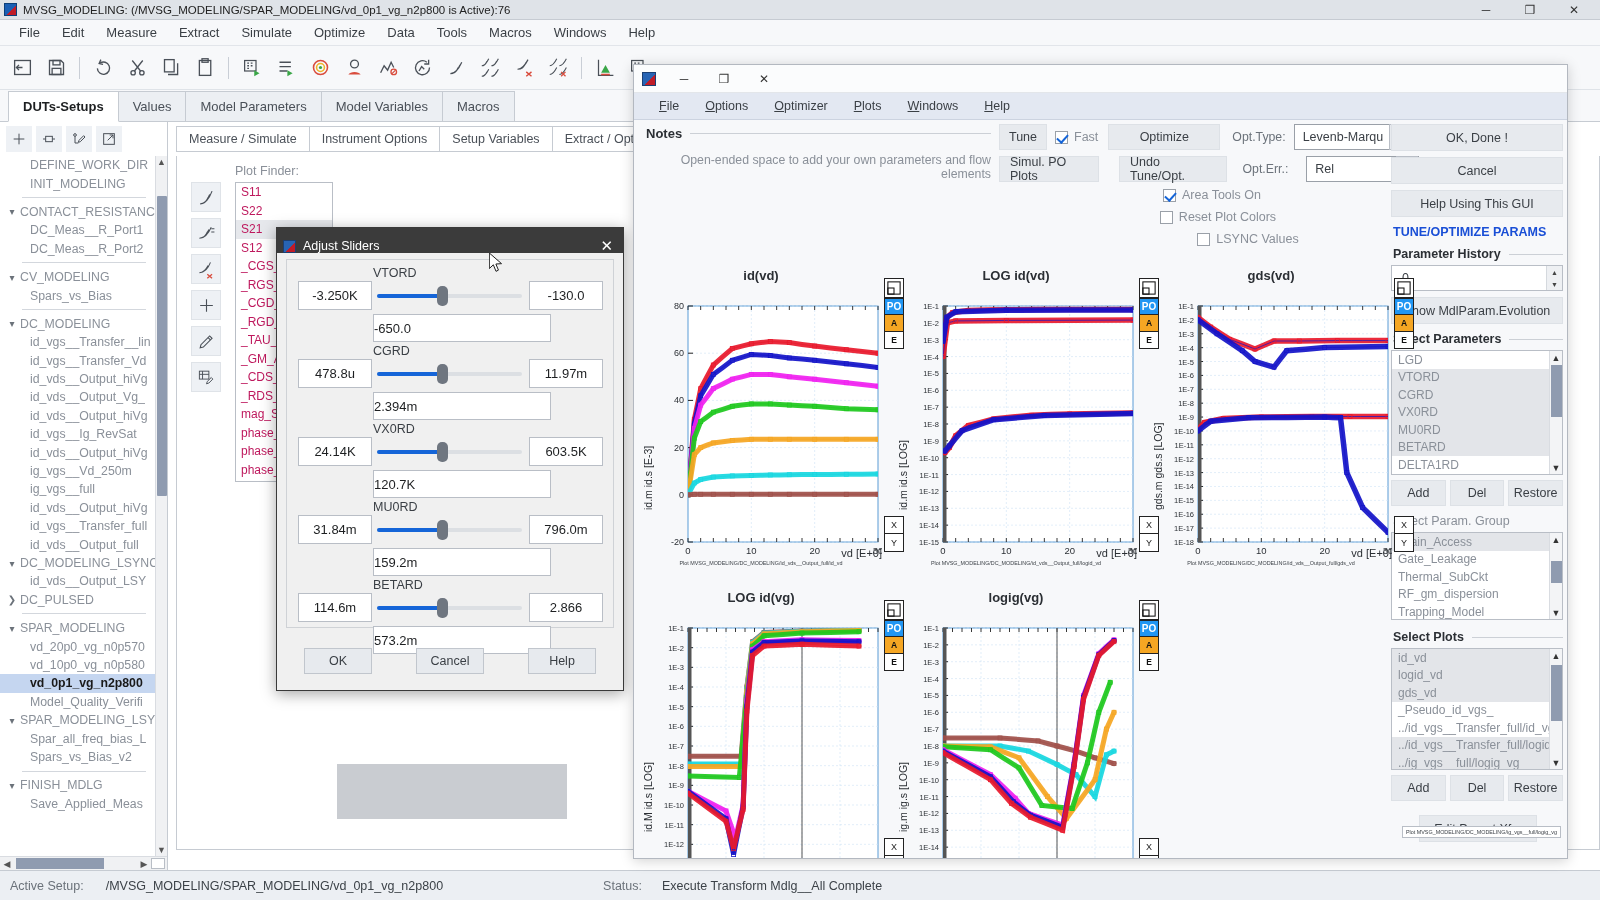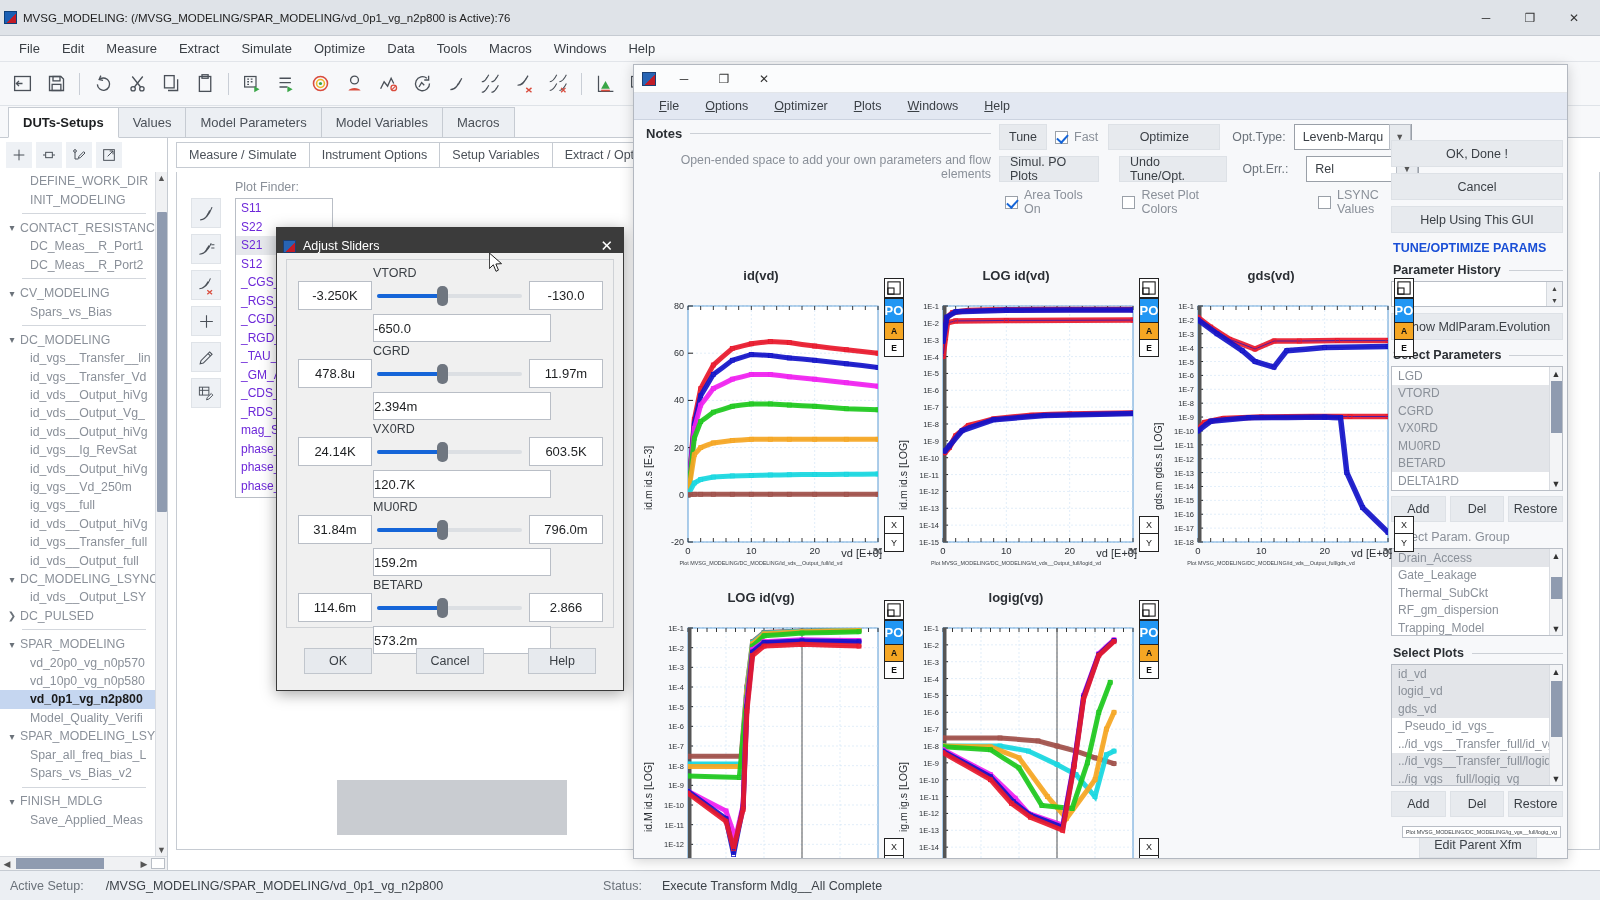--- a/index.html
+++ b/index.html
@@ -7,21 +7,21 @@
   body {
     width:1600px; height:900px; overflow:hidden;
     font-family:"Liberation Sans", sans-serif;
     font-size:12px; color:#3c3c3c;
     background:#f3f4f6;
     position:relative;
   }
   
   #app-window { position:absolute; inset:0; background:#f7f8fa; display:flex; flex-direction:column; }
   .titlebar {
-    height:36px; background:#dfe3e8; display:flex; align-items:center;
+    height:20px; background:#dfe3e8; display:flex; align-items:center;
     padding:0 4px; font-size:11.5px; color:#222; border-bottom:1px solid #c6cbd2;
   }
   .titlebar .app-ico {
     width:13px;height:13px;margin-right:6px;flex:0 0 auto;position:relative;
     background:linear-gradient(135deg,#1a5fb4 0%,#1a5fb4 55%,#c01c28 55%,#c01c28 100%);
     border:1px solid #0c3f7a;
   }
   .titlebar .t-text { flex:1 1 auto; white-space:nowrap; overflow:hidden; }
   .win-btns { display:flex; gap:0; }
   .win-btn { width:44px;height:20px;display:flex;align-items:center;justify-content:center;font-size:12px;color:#333;}
@@ -64,21 +64,21 @@
   .hscroll .thumb{position:absolute;left:2px;top:0;width:88px;height:11px;background:#8f9bb0;}
   .hscroll .box{width:14px;height:11px;border:1px solid #b9bec6;background:#fff;margin-right:2px;}
 
   
   .centerpanel { flex:1 1 auto; position:relative; background:#fff; overflow:hidden;}
   .sub-tabrow { height:30px;display:flex;align-items:flex-end;padding-left:8px;padding-top:4px;}
   .sub-tab { height:26px;padding:0 12px;display:flex;align-items:center;font-size:12.5px;background:#fff;border:1px solid #c6cbd2;color:#4a5058;margin-right:-1px;}
   .setup-body { position:absolute; left:8px; right:0; top:34px; bottom:20px; border:1px solid #c6cbd2;border-top:none;background:#fff;}
   .pf-label{ position:absolute; left:58px; top:8px; font-size:12.5px;color:#8a9099;}
   .pf-list{ position:absolute; left:58px; top:26px; width:98px; height:300px; border:1px solid #b9bec6;background:#fff;overflow:hidden;}
-  .pf-item{height:18.5px;font-size:12px;color:#6d28d9;padding-left:5px;display:flex;align-items:center;}
+  .pf-item{height:18.5px;font-size:12px;color:#be185d;padding-left:5px;display:flex;align-items:center;}
   .pf-item.sel{background:#e6e8ec;}
   .v-tools{ position:absolute; left:14px; top:26px; display:flex;flex-direction:column;gap:6px;}
   .v-tool{width:30px;height:30px;background:#eef1f5;border:1px solid #dfe3e8;display:flex;align-items:center;justify-content:center;}
   .grey-box{position:absolute;left:160px;top:608px;width:230px;height:55px;background:#c9ccd1;}
 
   .statusbar{height:30px;background:#eceff3;border-top:1px solid #c6cbd2;display:flex;align-items:center;font-size:12.5px;color:#6b727a;padding-left:10px;gap:0;}
   .statusbar .lbl{color:#6b727a;}
   .statusbar .val{color:#3c4248;}
 
   
@@ -129,21 +129,21 @@
   .ctrl-zone{position:absolute;left:365px;top:4px;width:420px;}
   .cz-row{display:flex;align-items:center;gap:8px;margin-bottom:6px;}
   .mbtn{background:#e7eaee;border:1px solid #dde1e6;height:26px;display:flex;align-items:center;justify-content:center;font-size:12.5px;color:#3a3f45;padding:0 10px;}
   .chk{display:flex;align-items:center;gap:6px;font-size:12.5px;color:#8a9099;}
   .cbox{width:13px;height:13px;border:1px solid #9aa0a8;background:#fff;position:relative;}
   .cbox.on::after{content:"";position:absolute;left:3px;top:0px;width:5px;height:9px;border:solid #1565d8;border-width:0 2px 2px 0;transform:rotate(42deg);}
   .lblmini{font-size:12.3px;color:#6b727a;}
   .sel-ctl{height:26px;border:1px solid #9aa0a8;background:#fff;display:flex;align-items:center;font-size:12.5px;color:#3a3f45;padding-left:8px;position:relative;}
   .sel-ctl .arw{position:absolute;right:0;top:-1px;bottom:-1px;width:22px;background:#e7eaee;border:1px solid #b9bec6;display:flex;align-items:center;justify-content:center;font-size:9px;color:#555;}
 
-  .rightcol{position:absolute;right:4px;top:20px;width:172px;}
+  .rightcol{position:absolute;right:4px;top:4px;width:172px;}
   .rbtn{width:100%;height:27px;background:#e7eaee;border:1px solid #dde1e6;display:flex;align-items:center;justify-content:center;font-size:12.5px;color:#3a3f45;margin-bottom:6px;}
   .rlink{color:#1a4fd6;font-size:12.5px;font-weight:bold;margin:8px 0 6px 2px;}
   .rhd{display:flex;align-items:center;font-size:12.5px;font-weight:bold;color:#2b2f34;margin:8px 0 4px 2px;}
   .rhd i{flex:1;height:1px;background:#ccd0d6;margin-left:8px;}
   .rhd.plain{font-weight:normal;color:#8a9099;}
   .spin{display:flex;height:26px;border:1px solid #b9bec6;background:#fff;}
   .spin .v{flex:1;display:flex;align-items:center;padding-left:10px;font-size:12.5px;color:#3a3f45;}
   .spin .btns{width:16px;display:flex;flex-direction:column;border-left:1px solid #d5d9de;}
   .spin .btns span{flex:1;display:flex;align-items:center;justify-content:center;font-size:7px;background:#eef0f3;color:#444;}
   .listbox{border:1px solid #b9bec6;background:#fff;position:relative;overflow:hidden;}
@@ -155,21 +155,21 @@
   .btn3row{display:flex;gap:4px;margin-top:5px;}
   .btn3row .b{flex:1;height:26px;background:#e7eaee;border:1px solid #dde1e6;display:flex;align-items:center;justify-content:center;font-size:12.5px;color:#3a3f45;}
 
   
   .plotgrid{position:absolute;left:6px;top:148px;right:182px;bottom:4px;}
   .plotcell{position:absolute;width:242px;height:310px;}
   .plot-title{text-align:center;font-size:13px;color:#2b2f34;height:18px;font-weight:bold;}
   .plot-cap{font-size:5.4px;color:#3a3f45;text-align:center;margin-top:1px;white-space:nowrap;overflow:hidden;}
   .sidebtns{position:absolute;right:-22px;top:10px;width:20px;}
   .sb-sq{width:20px;height:20px;border:1px solid #222;background:#fff;display:flex;align-items:center;justify-content:center;}
-  .sb-po{width:20px;height:25px;border:1px solid #222;background:#2196f3;color:#fff;font-size:13px;font-weight:bold;display:flex;align-items:center;justify-content:center;}
+  .sb-po{width:20px;height:17px;border:1px solid #222;background:#2196f3;color:#fff;font-size:10px;font-weight:bold;display:flex;align-items:center;justify-content:center;}
   .sb-a{width:20px;height:17px;border:1px solid #222;border-top:none;background:#f5a623;color:#111;font-size:8.5px;font-weight:bold;display:flex;align-items:center;justify-content:center;}
   .sb-e{width:20px;height:17px;border:1px solid #222;border-top:none;background:#fff;color:#111;font-size:8.5px;font-weight:bold;display:flex;align-items:center;justify-content:center;}
   .xybtns{position:absolute;right:-22px;bottom:26px;width:20px;}
   .xy{width:20px;height:18px;border:1px solid #222;background:#fff;display:flex;align-items:center;justify-content:center;font-size:9px;color:#1a1a1a;}
   .xy.y{border-top:none;}
   .ylab{position:absolute;font-size:10.5px;color:#2b2f34;writing-mode:vertical-rl;transform:rotate(180deg);white-space:nowrap;}
   .xlab{text-align:right;font-size:11px;color:#2b2f34;}
   .tooltip-cap{position:absolute;right:6px;bottom:20px;background:#fff;border:1px solid #b9bec6;font-size:5.4px;padding:2px 3px;color:#3a3f45;}
 </style>
 </head>
@@ -686,21 +686,21 @@
       </div>
       <div class="cz-row">
         <div class="mbtn" style="width:104px">Simul. PO Plots</div>
         <div class="mbtn" style="width:112px;margin-left:12px">Undo Tune/Opt.</div>
         <span class="lblmini" style="margin-left:8px">Opt.Err.:</span>
         <div class="sel-ctl" style="width:118px;margin-left:10px">
           <span>Rel</span>
           <span class="arw">▼</span>
         </div>
       </div>
-      <div class="cz-row" style="padding-left:6px;">
+      <div class="cz-row" style="padding-left:6px;flex-direction:column;">
         <div class="chk">
           <span class="cbox on"></span>
           <span>Area Tools On</span>
         </div>
         <div class="chk" style="margin-left:12px">
           <span class="cbox"></span>
           <span>Reset Plot Colors</span>
         </div>
         <div class="chk" style="margin-left:72px">
           <span class="cbox"></span>

